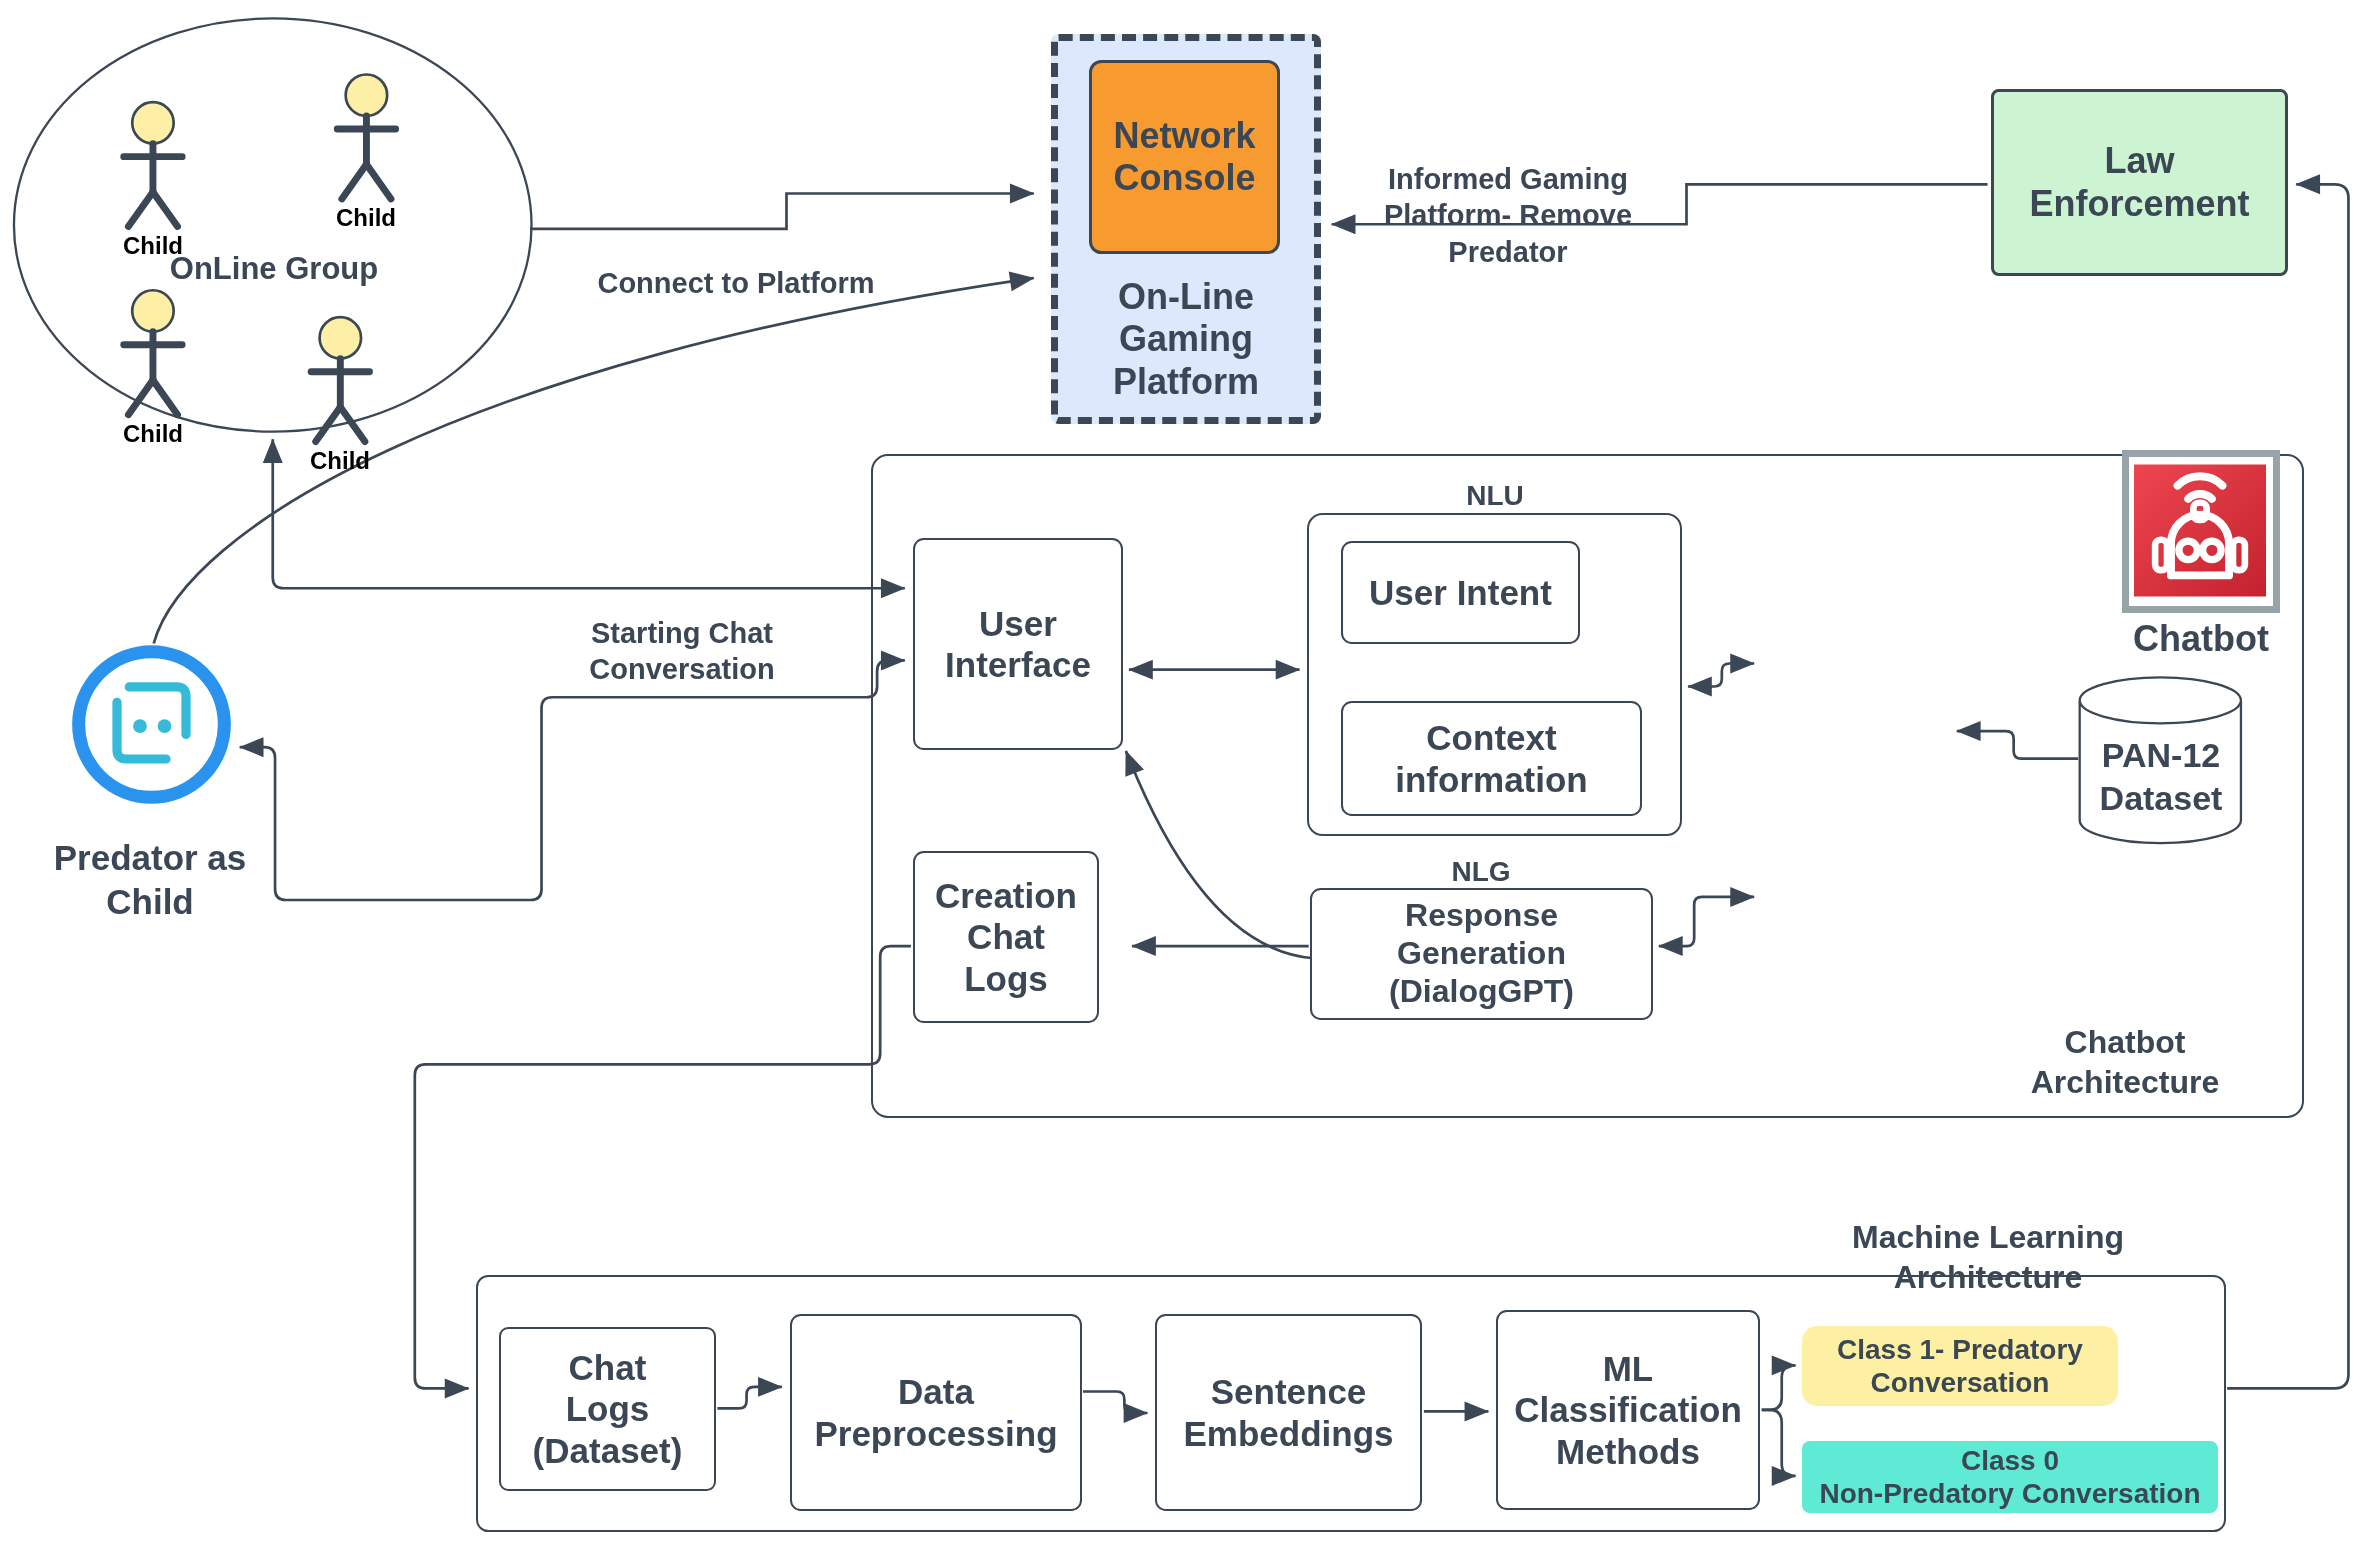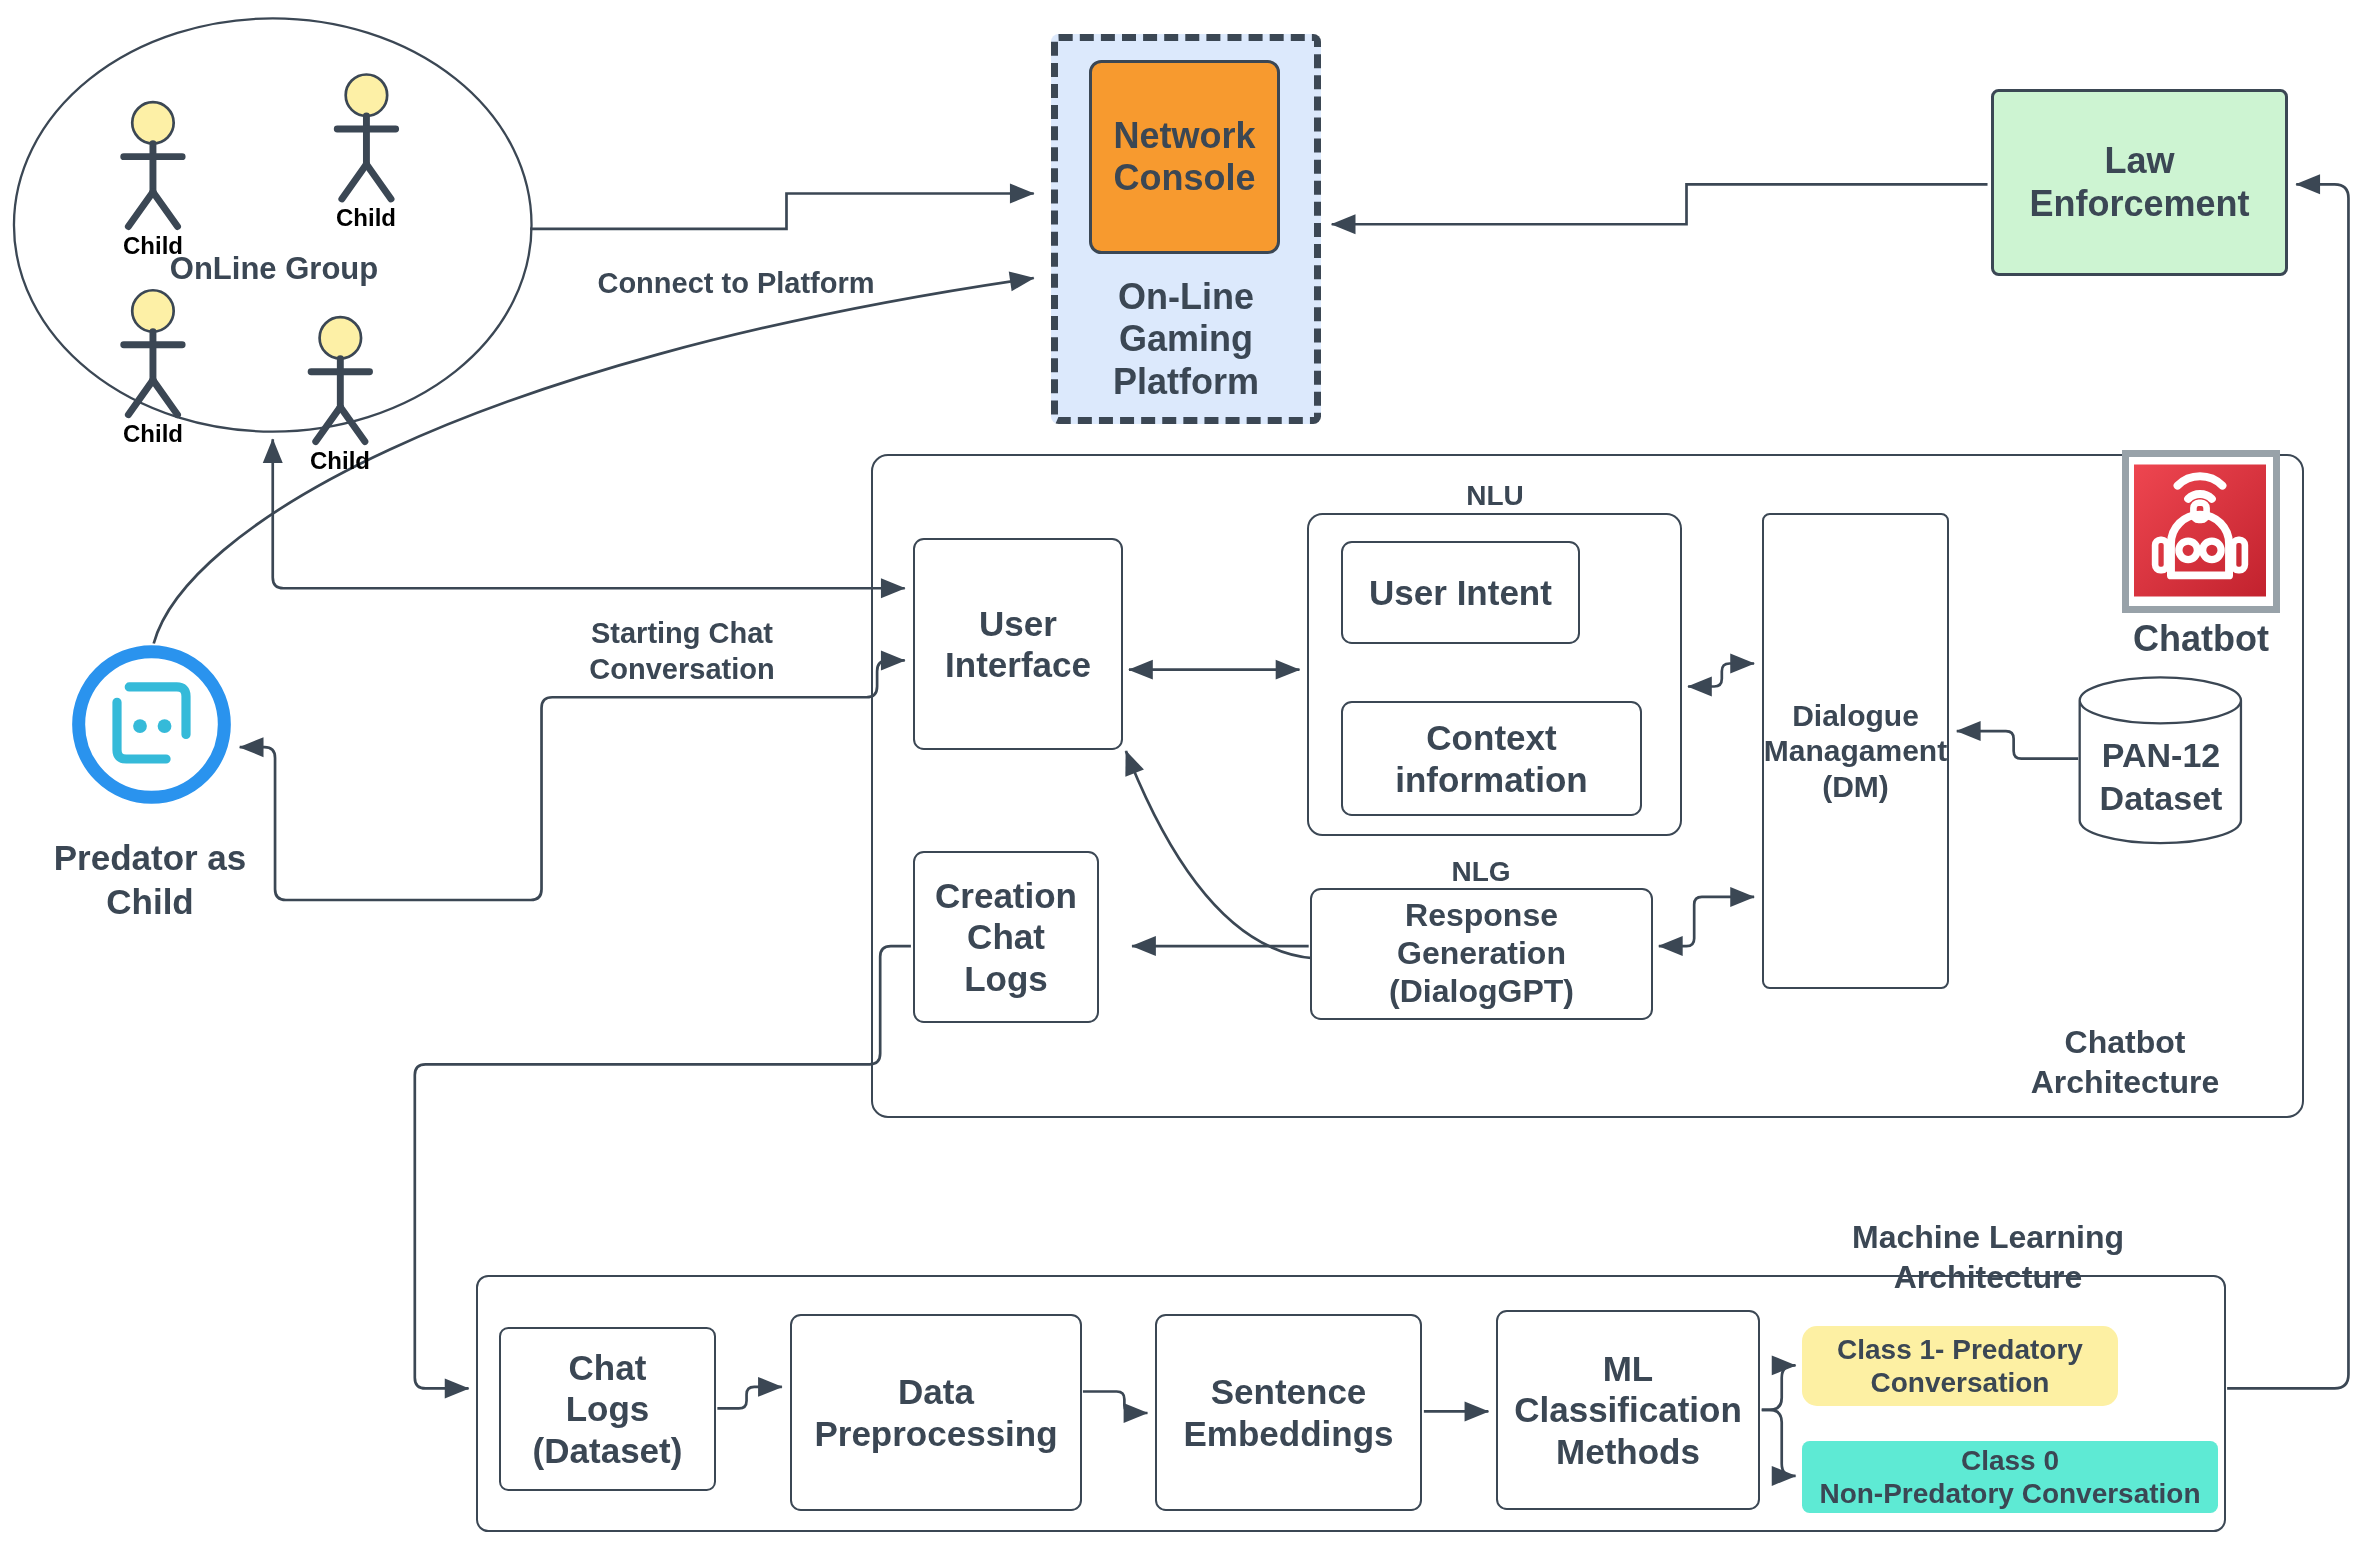--- a/index.html
+++ b/index.html
@@ -118,20 +118,23 @@
         <path d="M 60 76 L 60 138 Q 60 150 72 150 L 124 150"></path>
       </g>
       <circle cx="90" cy="107" r="9" fill="#35bad9"></circle>
       <circle cx="122" cy="107" r="9" fill="#35bad9"></circle>
     </svg>
   </div>
   <div class="free" style="left:150px;top:880px;font-size:35px;">Predator as
 Child</div>
 
   <div class="free" style="left:736px;top:283px;font-size:29px;">Connect to Platform</div>
+  <div class="free" style="left:1508px;top:215px;font-size:29px;">Informed Gaming
+Platform- Remove
+Predator</div>
   <div class="free" style="left:682px;top:651px;font-size:29px;">Starting Chat
 Conversation</div>
 
   <div class="container" style="left:871px;top:454px;width:1433px;height:664px;"></div>
   <div class="free" style="left:2125px;top:1062px;font-size:32px;">Chatbot Architecture</div>
 
   <div class="node" style="left:913px;top:538px;width:210px;height:212px;">
     <div class="lbl" style="font-size:35px;">User
 Interface</div>
   </div>
@@ -139,25 +142,20 @@
   <div class="free" style="left:1495px;top:495px;font-size:28px;">NLU</div>
   <div class="node" style="left:1307px;top:513px;width:375px;height:323px;border-width:2.3px;border-radius:15.4px;"></div>
   <div class="node" style="left:1341px;top:541px;width:239px;height:103px;">
     <div class="lbl" style="font-size:35px;">User Intent</div>
   </div>
   <div class="node" style="left:1341px;top:701px;width:301px;height:115px;">
     <div class="lbl" style="font-size:35px;">Context
 information</div>
   </div>
 
-  <div class="node" style="left:1762px;top:513px;width:187px;height:476px;border-radius:7.7px;">
-    <div class="lbl" style="font-size:30px;">Dialogue
-Managament
-(DM)</div>
-  </div>
 
   <div class="abs" style="left:2122px;top:450px;width:158px;height:163px;box-sizing:border-box;border:7.7px solid #98a2a9;background:#ffffff;padding:5.4px;">
     <svg width="132" height="137" viewBox="0 0 100 100" style="background:url(#x);">
       <rect x="0" y="0" width="100" height="100" fill="url(#redgrad)"></rect>
       <g stroke="#ffffff" fill="none" stroke-linecap="round">
         <path d="M41 26 A13 13 0 0 1 59 26" stroke-width="6"></path>
         <path d="M33 16 A24 24 0 0 1 67 16" stroke-width="6"></path>
         <rect x="45" y="29" width="10" height="13" rx="4" stroke-width="5"></rect>
         <path d="M28 84 L28 60 A22 22 0 0 1 72 60 L72 84 Z" stroke-width="6" stroke-linejoin="round"></path>
         <circle cx="41" cy="65" r="7" stroke-width="5.5"></circle>

